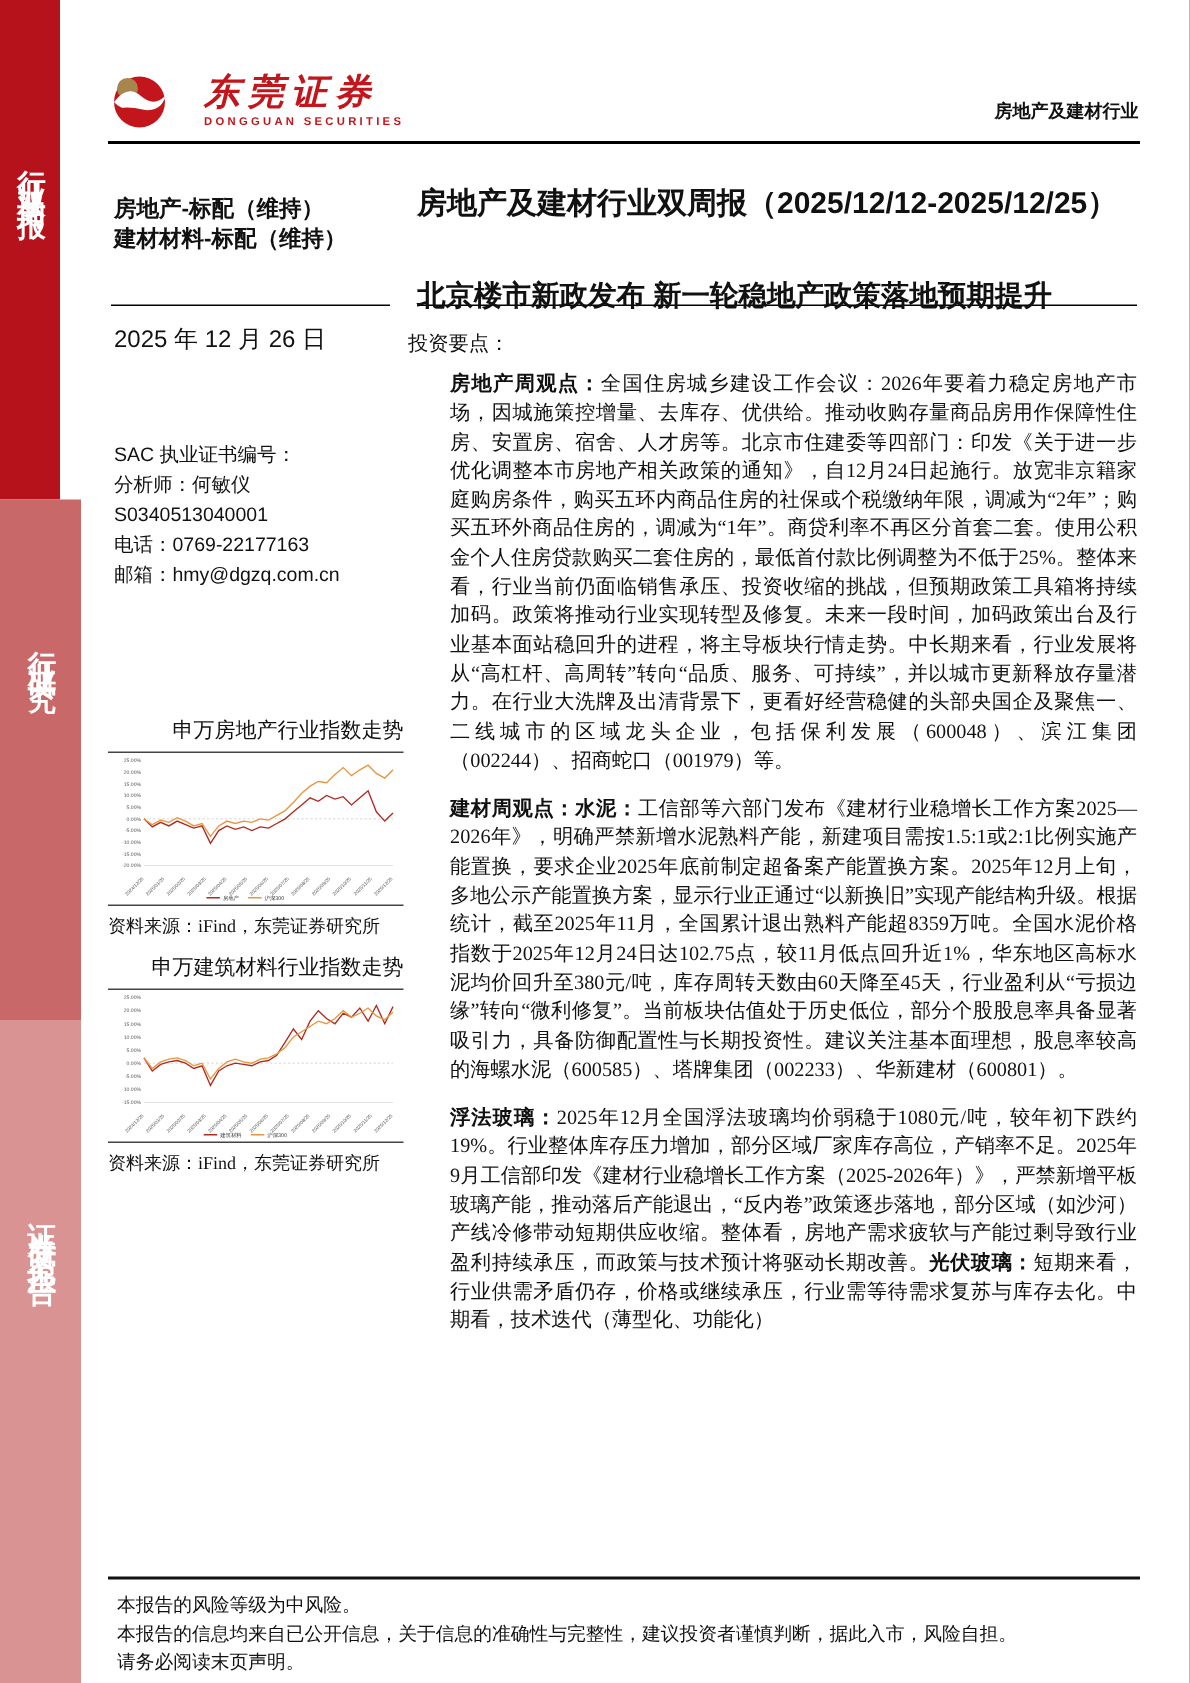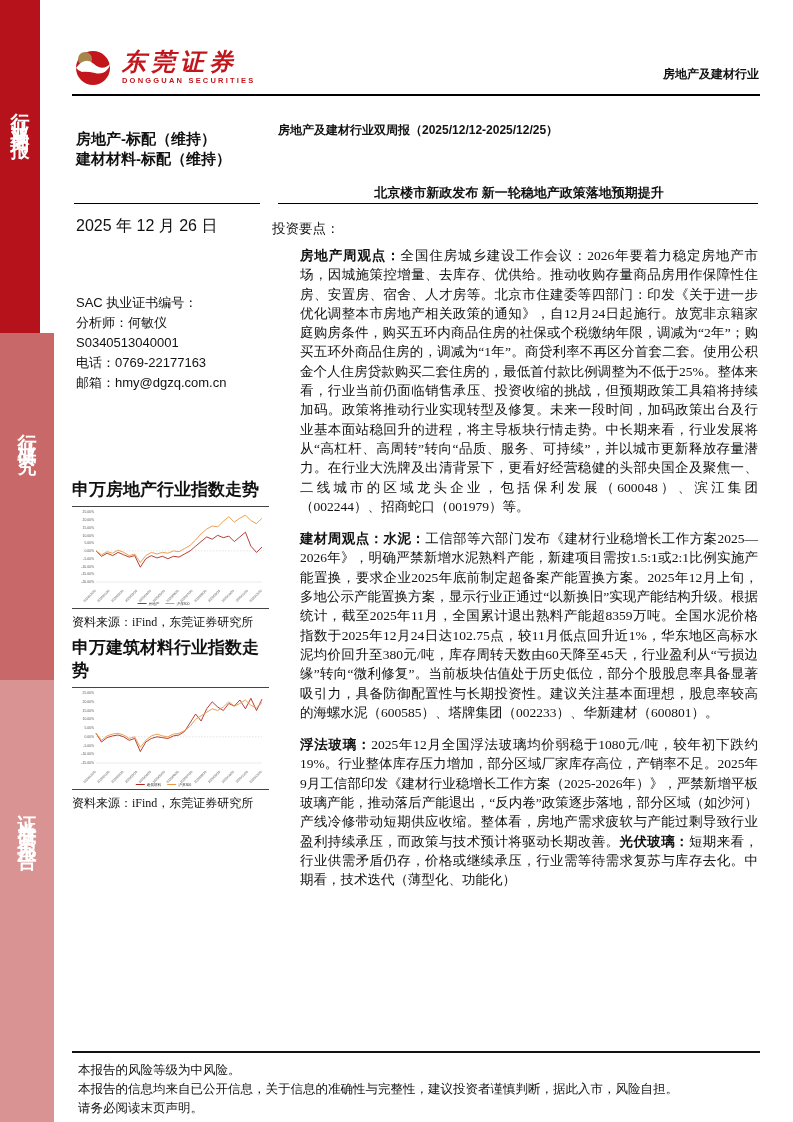--- a/index.html
+++ b/index.html
@@ -18,54 +18,54 @@
     position:absolute; left:50%; transform:translateX(-50%);
     writing-mode:vertical-rl; text-orientation:upright;
     color:#fff; font-weight:bold; font-size:19px; letter-spacing:7px;
     font-family:"Liberation Sans","DejaVu Sans",sans-serif; white-space:nowrap;
   }
   .band-1 .vtext { top:98px; }
   .band-2 .vtext { top:86px; }
   .band-3 .vtext { top:120px; }
   
   .logo { position:absolute; left:72px; top:48px; display:flex; align-items:flex-start; }
-  .logo-txt { margin-left:8px; }
+  .logo-txt { margin-left:22px; }
   .logo-cn { font-size:24px; font-weight:bold; color:#c3161c; letter-spacing:5px;
              font-family:"Liberation Serif","DejaVu Serif",serif; font-style:italic; line-height:28px;}
   .logo-en { font-size:7.5px; font-weight:bold; color:#c3161c; letter-spacing:2.2px;
              font-family:"Liberation Sans","DejaVu Sans",sans-serif; }
   .header-industry { position:absolute; right:34px; top:66px; font-size:12px; font-weight:bold;
              font-family:"Liberation Sans","DejaVu Sans",sans-serif; }
   .header-rule { position:absolute; left:72px; top:94px; width:688px; height:2px; background:#000; }
   
   .rating { position:absolute; left:76px; font-size:15px; font-weight:bold;
             font-family:"Liberation Sans","DejaVu Sans",sans-serif; }
   .rating-1 { top:110px;margin-top:20px; } .rating-2 { top:150px; }
   .rule-left  { position:absolute; left:74px;  top:203px; width:186px; height:1px; background:#000; }
   .rule-right { position:absolute; left:278px; top:203px; width:480px; height:1px; background:#000; }
   .report-date { position:absolute; left:76px; top:216px; font-size:16px;
             font-family:"Liberation Sans","DejaVu Sans",sans-serif; }
   .analyst { position:absolute; left:76px; top:293px; width:195px; font-size:13px; line-height:20px;
             font-family:"Liberation Sans","DejaVu Sans",sans-serif; }
   
-  .report-title { position:absolute; left:278px; top:122px; width:482px; font-size:12px;
+  .report-title { position:absolute; left:278px; top:122px; width:482px; font-size:20px;
             font-weight:bold; font-family:"Liberation Sans","DejaVu Sans",sans-serif; }
-  .report-subtitle { position:absolute; left:278px; top:184px; width:482px; text-align:center;
-            font-size:13px; font-weight:bold; font-family:"Liberation Sans","DejaVu Sans",sans-serif; }
+  .report-subtitle { position:absolute; left:278px; top:184px; width:482px; 
+            font-size:19px; font-weight:bold; font-family:"Liberation Sans","DejaVu Sans",sans-serif; }
   .highlights-label { position:absolute; left:272px; top:220px; font-size:13.5px; }
   
   .body-text { position:absolute; left:300px; top:246px; width:458px;
             font-size:13.5px; line-height:19.3px; text-align:justify; }
   .body-text p { margin-bottom:13px; }
   .body-text .seg-b { font-weight:bold; font-family:"Liberation Sans","DejaVu Sans",sans-serif; }
   
   .chart-card { position:absolute; left:72px; width:197px; }
   .chart-card-1 { top:478px; } .chart-card-2 { top:636px; }
-  .chart-title { font-size:17px; font-weight:bold;
-            font-family:"Liberation Sans","DejaVu Sans",sans-serif; margin-bottom:5px; }
+  .chart-title { font-size:14px; font-weight:normal;
+            font-family:"Liberation Sans","DejaVu Sans",sans-serif; margin-bottom:5px;text-align:right; }
   .chart-frame { border-top:1px solid #444; border-bottom:1px solid #444; padding:1px 0; }
   .chart-frame svg { display:block; width:195px; height:99px; }
   .chart-source { font-size:12px; margin-top:5px; }
   
   .footer-rule { position:absolute; left:72px; top:1051px; width:688px; height:2px; background:#111; }
   .footer-text { position:absolute; left:78px; top:1061px; width:680px; font-size:12.5px; line-height:19px;
             font-family:"Liberation Sans","DejaVu Sans",sans-serif; }
 </style>
 </head>
 <body>

